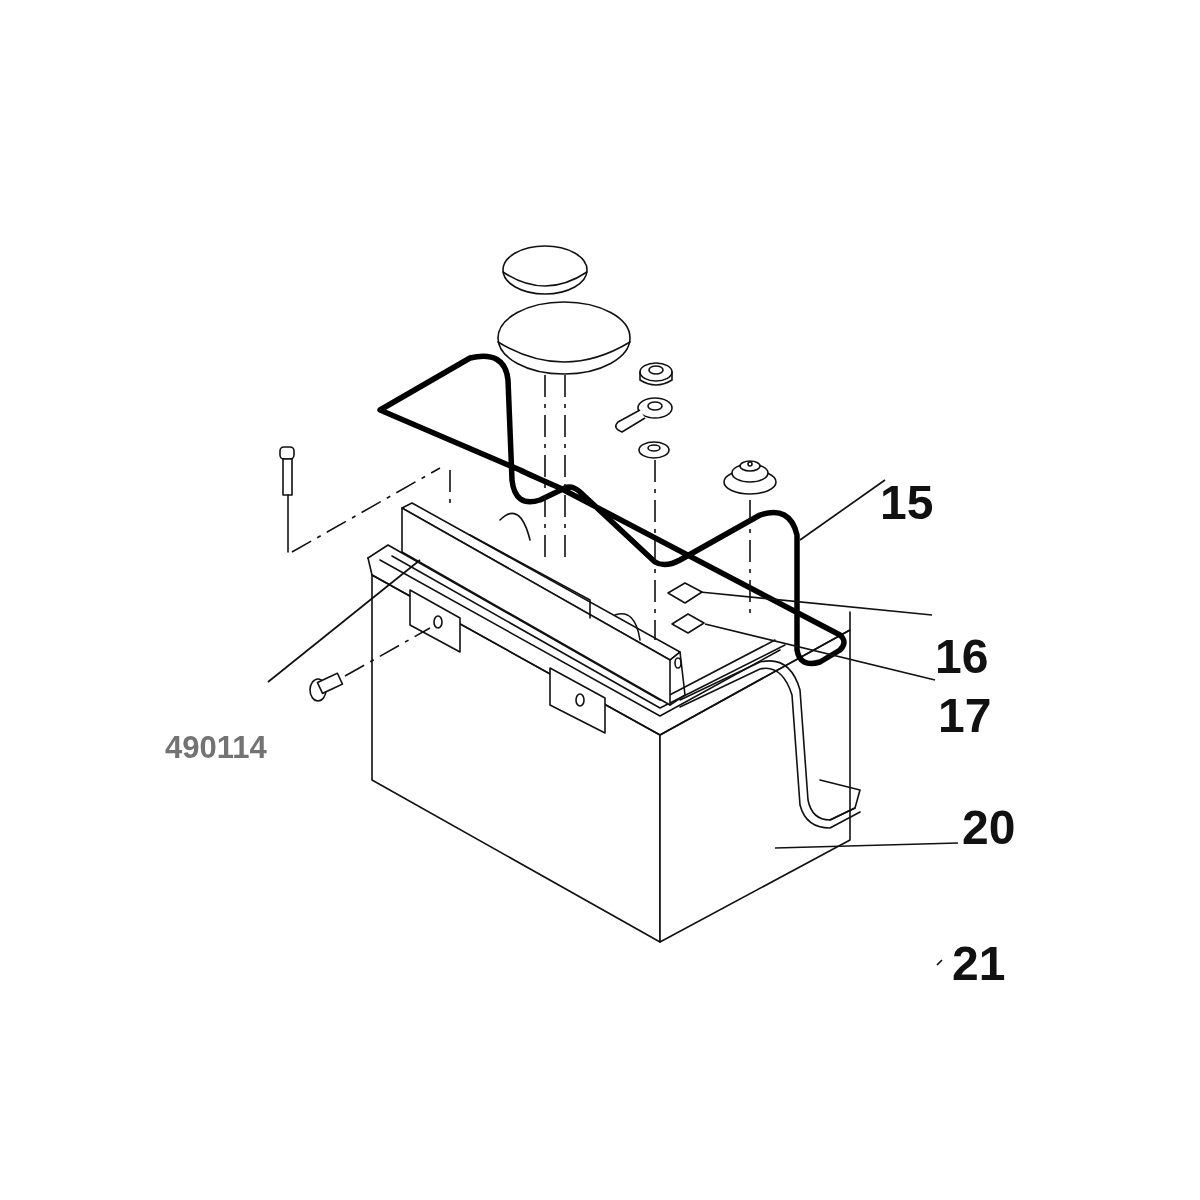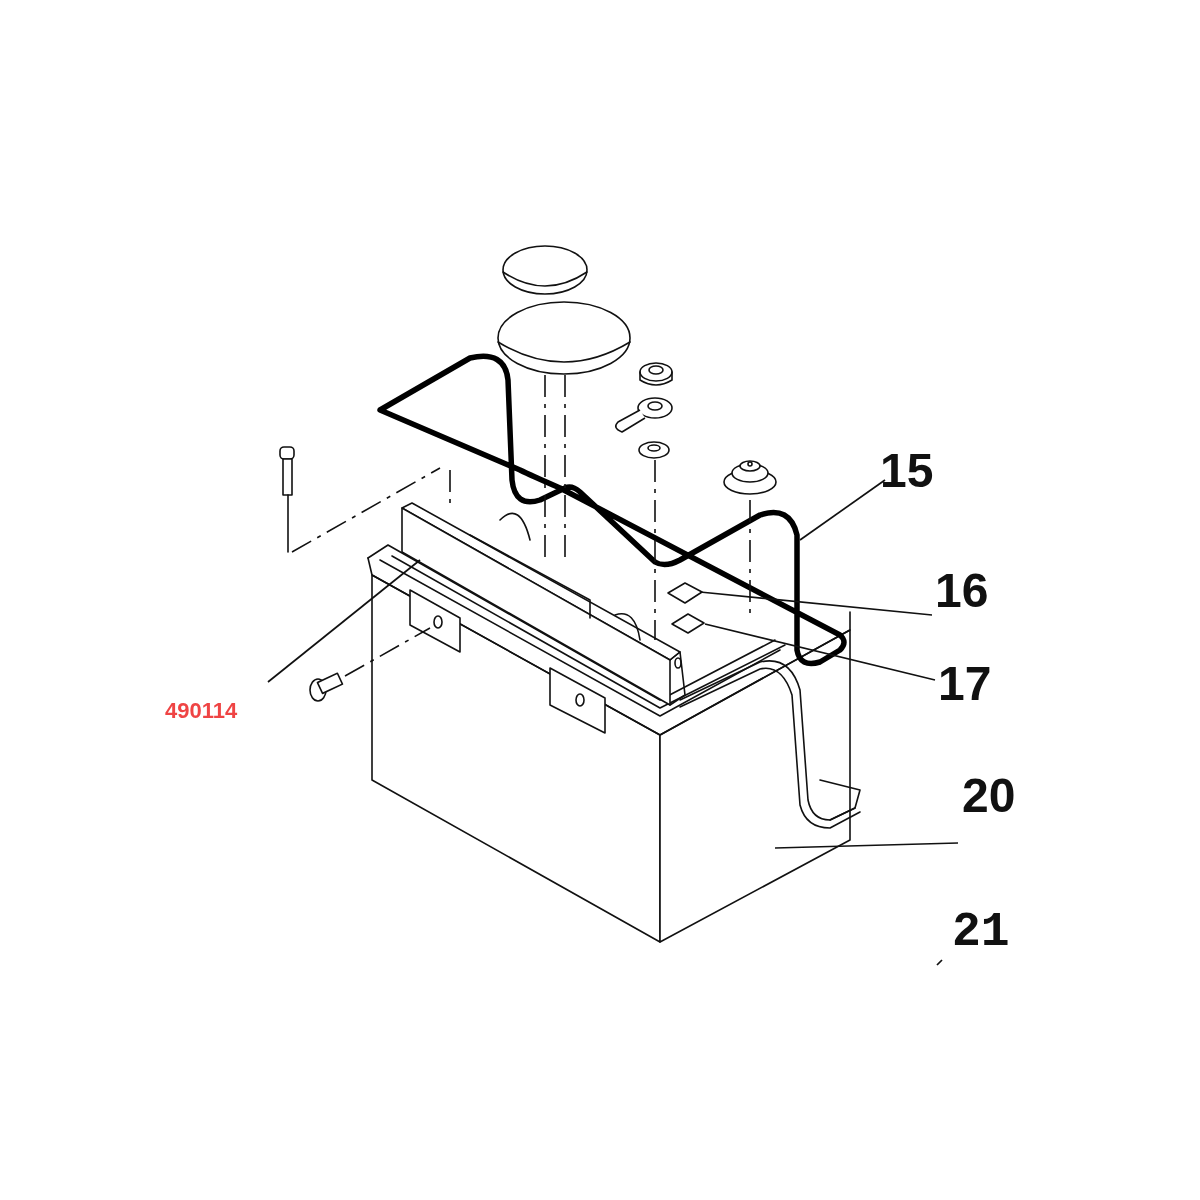--- a/index.html
+++ b/index.html
@@ -3,22 +3,22 @@
   <meta charset="utf-8">
   <style>
     html, body { margin: 0; padding: 0; background: #ffffff; }
     body { width: 1200px; height: 1200px; position: relative; overflow: hidden; font-family: "Liberation Sans", sans-serif; }
     #diagram { position: absolute; left: 0; top: 0; width: 1200px; height: 1200px; }
     .thin { fill: none; stroke: #111; stroke-width: 1.6; stroke-linejoin: round; stroke-linecap: round; }
     .fillw { fill: #fff; stroke: #111; stroke-width: 1.6; stroke-linejoin: round; }
     .bold { fill: none; stroke: #000; stroke-width: 5.5; stroke-linejoin: round; stroke-linecap: round; }
     .dash { fill: none; stroke: #111; stroke-width: 1.6; stroke-dasharray: 22 7 4 7; }
     .leader { fill: none; stroke: #111; stroke-width: 1.7; }
-    .label { position: absolute; font-weight: bold; font-size: 48px; color: #111; line-height: 1; font-family: "Liberation Sans", sans-serif; }
-    .label.red { color: #ef4444; font-size: 22px; }
+    .label { position: absolute; font-weight: bold; font-size: 48px; color: #111; line-height: 1; font-family: "Liberation Sans", sans-serif; margin-top: 32px; }
+    .label.red { color: #737373; font-size: 31px; }
   </style>
 </head>
 <body>
 
 <svg id="diagram" viewBox="0 0 1200 1200" xmlns="http://www.w3.org/2000/svg">
 
   <g>
     <polygon class="fillw" points="372,575 660,735 660,942 372,780"></polygon>
     <polygon class="fillw" points="660,735 850,630 850,840 660,942"></polygon>
 
@@ -114,16 +114,16 @@
     <path class="leader" d="M800,540 L885,480"></path>
     <path class="leader" d="M700,592 L932,615"></path>
     <path class="leader" d="M705,624 L935,680"></path>
     <path class="leader" d="M775,848 L958,843"></path>
     <path class="leader" d="M937,965 L942,960"></path>
   </g>
 </svg>
 
 <div class="label red" style="left:165px; top:700px;">490114</div>
 <div class="label" style="left:880px; top:447px;">15</div>
-<div class="label" style="left:935px; top:567px;">16</div>
+<div class="label" style="left:935px; top:601px;">16</div>
 <div class="label" style="left:938px; top:660px;text-align:center;">17</div>
 <div class="label" style="left:962px; top:772px;">20</div>
-<div class="label" style="left:952px; top:908px;font-family:Liberation Mono, monospace;">21</div>
+<div class="label" style="left:952px; top:908px;">21</div>
 
 </body></html>

